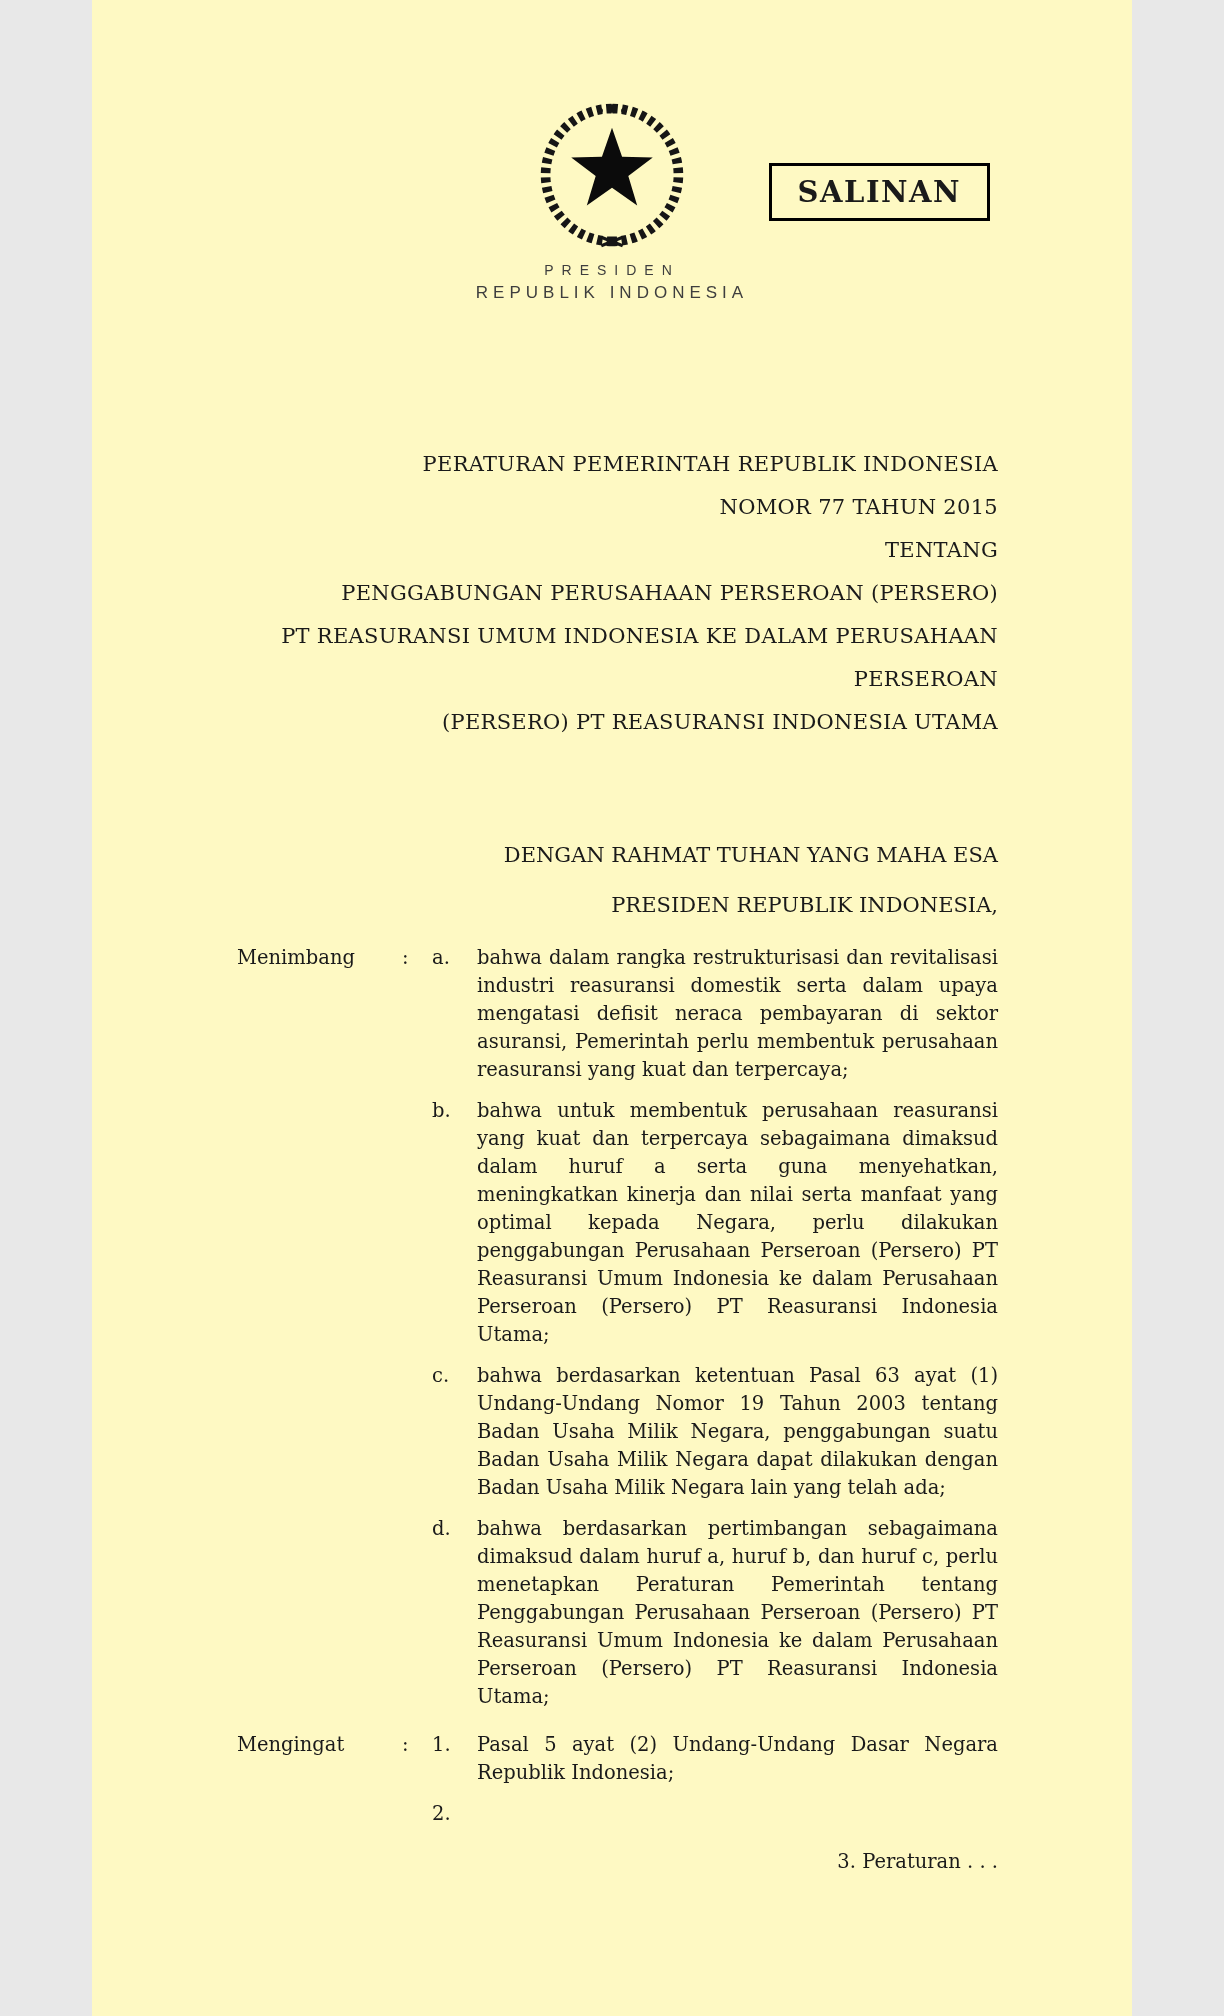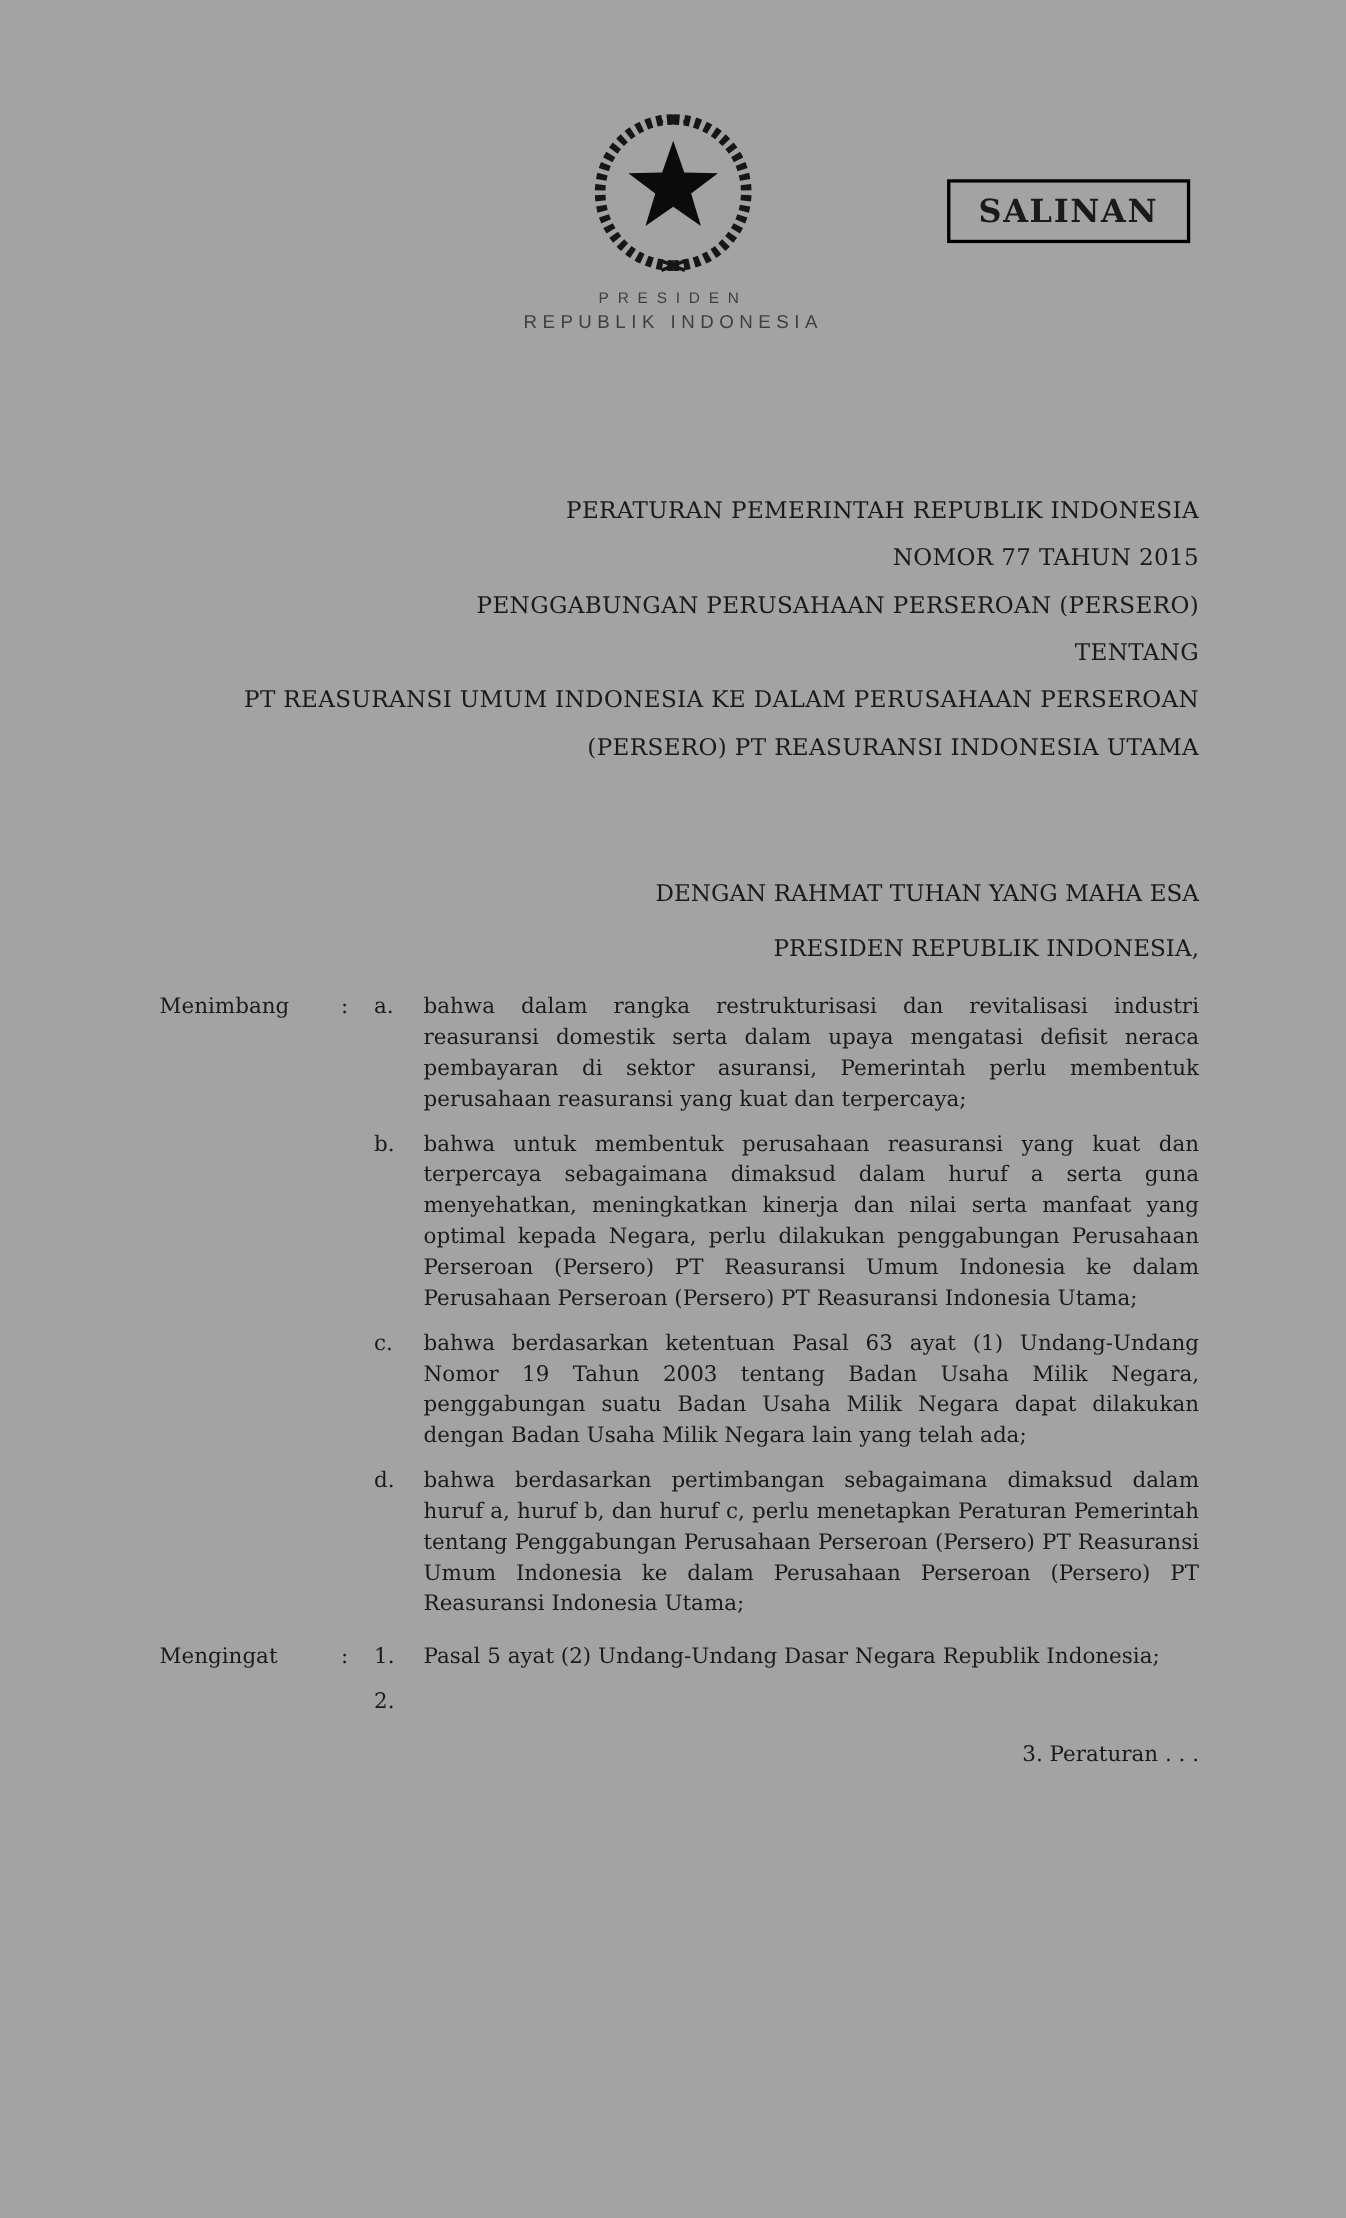--- a/index.html
+++ b/index.html
@@ -1,20 +1,20 @@
 <!DOCTYPE html>
 <html><head>
 <meta charset="utf-8">
 <style>
   * { margin:0; padding:0; box-sizing:border-box; }
   html, body { background:#e8e8e8; }
   body { font-family:"DejaVu Serif","Liberation Serif",serif; color:#1a1a1a; -webkit-font-smoothing:antialiased; }
   .page {
-    position:relative; width:1224px; height:2016px; margin:0 auto;
-    background:#a3a3a3; overflow:hidden;
+    position:relative; width:1040px; height:2016px; margin:0 auto;
+    background:#fef9c3; overflow:hidden;
   }
   
   .stamp {
     position:absolute; top:163px; right:142px;
     border:3px solid #000; padding:9px 26px;
     font-size:29px; font-weight:bold; letter-spacing:1.5px;
   }
   
   .emblem-wrap { padding-top:100px; text-align:center; }
   .emblem-wrap svg { display:inline-block; }
@@ -64,22 +64,22 @@
   <div class="letterhead">
     <div class="lh1">PRESIDEN</div>
     <div class="lh2">REPUBLIK INDONESIA</div>
   </div>
 
   <div class="content">
 
     <div class="title-block">
       <div>PERATURAN PEMERINTAH REPUBLIK INDONESIA</div>
       <div>NOMOR 77 TAHUN 2015</div>
+      <div>TENTANG</div>
       <div>PENGGABUNGAN PERUSAHAAN PERSEROAN (PERSERO)</div>
-      <div>TENTANG</div>
       <div>PT REASURANSI UMUM INDONESIA KE DALAM PERUSAHAAN PERSEROAN</div>
       <div>(PERSERO) PT REASURANSI INDONESIA UTAMA</div>
     </div>
 
     <div class="preamble">
       <div class="p1">DENGAN RAHMAT TUHAN YANG MAHA ESA</div>
       <div class="p2">PRESIDEN REPUBLIK INDONESIA,</div>
     </div>
 
     <div class="body-block">

